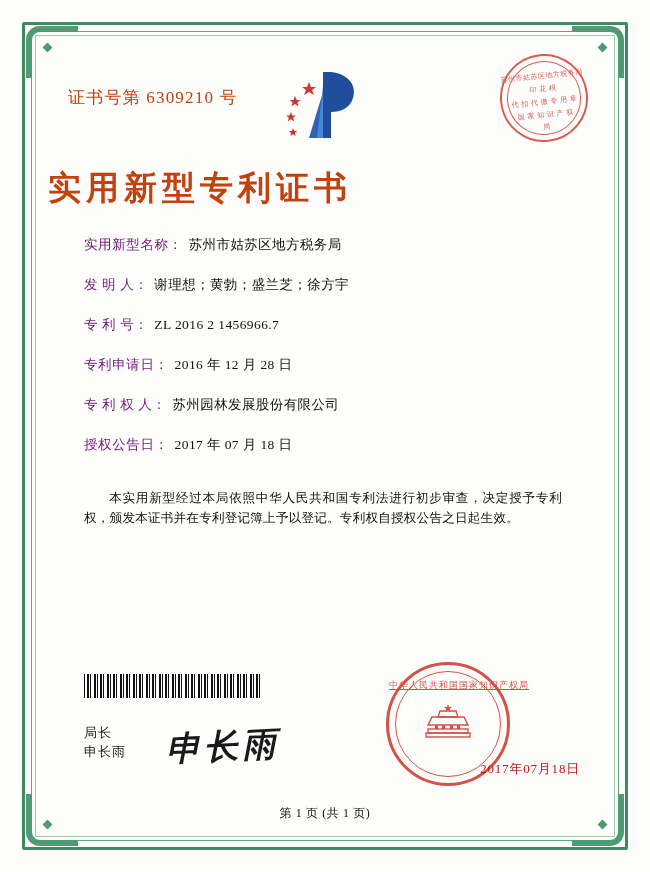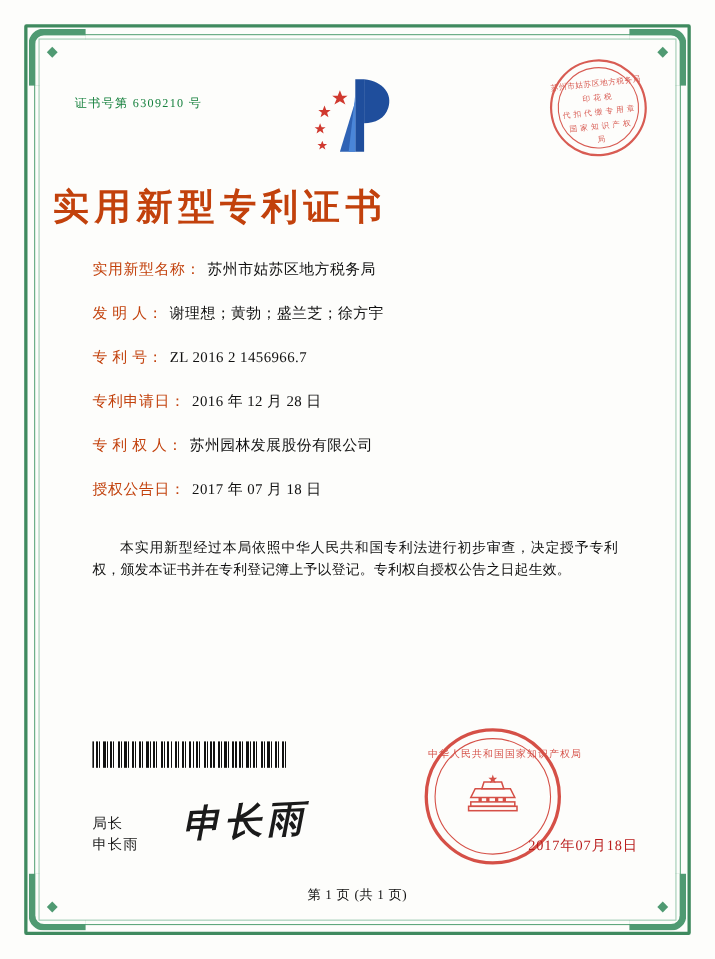--- a/index.html
+++ b/index.html
@@ -80,23 +80,23 @@
     top: 48px;
     right: 48px;
     bottom: 48px;
   }
 
   
   .cert-number {
     position: absolute;
     left: 20px;
     top: 38px;
-    font-size: 11px;
+    font-size: 17px;
     letter-spacing: 1.2px;
-    color: #15803d;
+    color: #c2410c;
     font-family: "Liberation Serif", serif;
   }
 
   
   .logo {
     position: absolute;
     left: 50%;
     top: 20px;
     transform: translateX(-50%);
     width: 92px;
@@ -162,21 +162,21 @@
     line-height: 1.0;
   }
   .field-row {
     display: flex;
     align-items: baseline;
     margin-bottom: 26.5px;
   }
   .field-label {
     white-space: nowrap;
     letter-spacing: 0.6px;
-    color: #c2410c;
+    color: #701a75;
   }
   .field-value {
     margin-left: 6px;
     letter-spacing: 0.4px;
     color: #111;
   }
 
   
   .body-text {
     position: absolute;
@@ -211,21 +211,21 @@
       #fff 7px, #fff 10px,
       #111 10px, #111 12px,
       #fff 12px, #fff 13px
     );
   }
 
   
   .sig-block {
     position: absolute;
     left: 36px;
-    bottom: 46px;
+    bottom: 62px;
     font-size: 13px;
     line-height: 1.45;
     letter-spacing: 1px;
   }
   .signature-script {
     position: absolute;
     left: 118px;
     bottom: 54px;
     font-size: 34px;
     font-family: "Liberation Serif", serif;
@@ -256,20 +256,21 @@
   }
   .seal-bottom .arc-top,
   .seal-bottom .arc-bottom {
     position: absolute;
     left: 0;
     width: 100%;
     text-align: left;
     font-size: 9px;
     letter-spacing: 1px;
     white-space: nowrap;
+    text-decoration: underline;
   }
   .seal-bottom .arc-top { top: 14px; }
   .seal-bottom .arc-bottom { bottom: 12px; font-size: 8px; }
   .seal-bottom .emblem {
     position: absolute;
     left: 50%;
     top: 50%;
     transform: translate(-50%, -50%);
     width: 52px;
     height: 42px;

